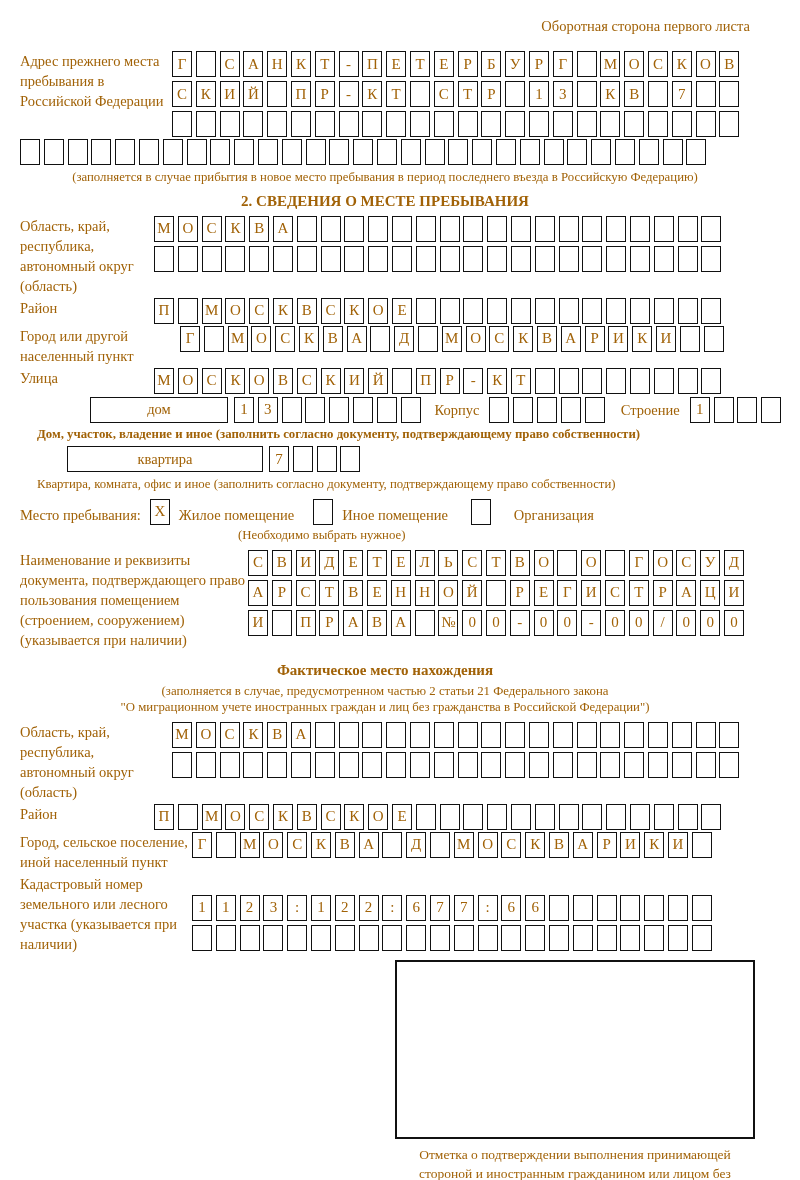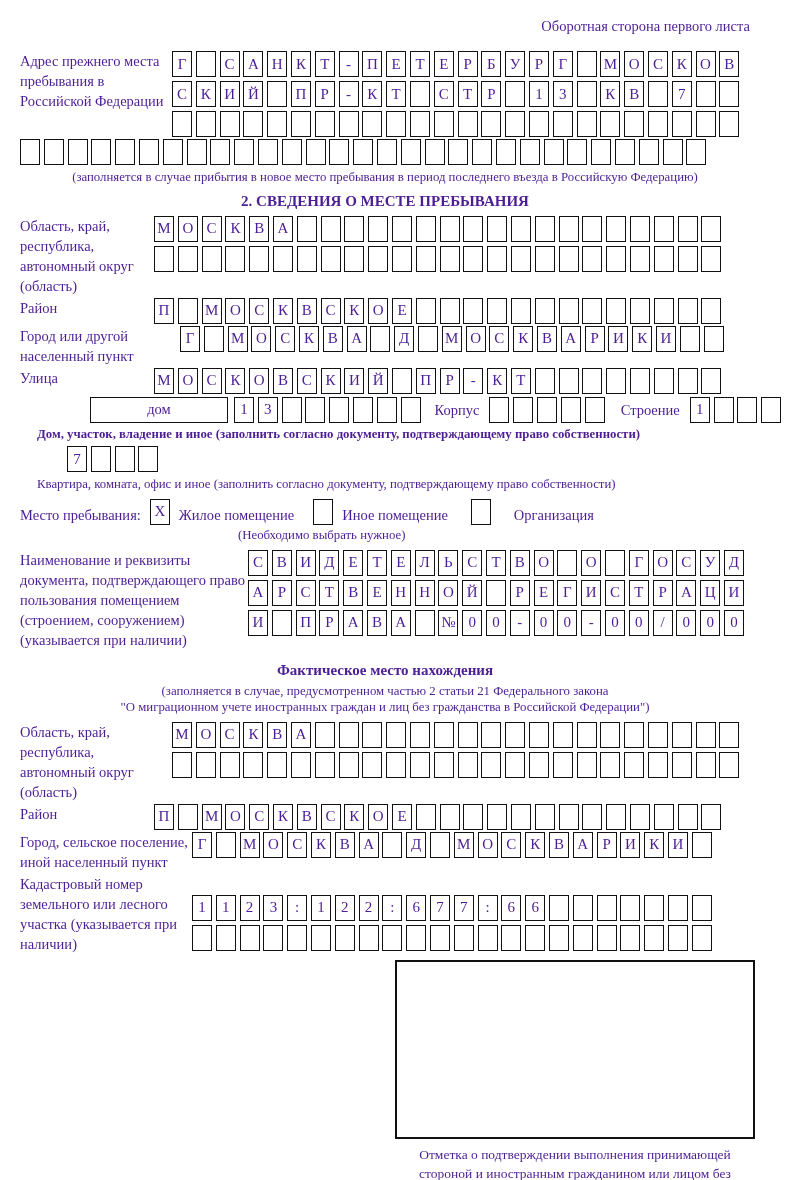--- a/index.html
+++ b/index.html
@@ -2,21 +2,21 @@
 <html><head>
 <meta charset="utf-8">
 <style>
   html,body{margin:0;padding:0;background:#fff;}
   .page{
     position:relative;
     width:800px;height:1180px;
     box-sizing:border-box;
     padding:18px 50px 0 20px;
     background:#fff;
-    color:#4c1d95;
+    color:#a16207;
     font-family:"Liberation Serif","DejaVu Serif",serif;
     font-size:14.5px;
     overflow:hidden;
   }
   .header-right{text-align:right;font-size:14.5px;margin-bottom:16px;}
   .frow{display:flex;align-items:flex-start;margin-bottom:2px;}
   .label{line-height:1.38;flex:0 0 auto;}
   .w152{width:152px;}
   .w132{width:134px;}
   .w160{width:160px;}
@@ -349,20 +349,21 @@
     <div class="boxrow">
         <span class="cbox">1</span>
         <span class="cbox"></span>
         <span class="cbox"></span>
         <span class="cbox"></span>
       </div>
   </div>
   <div class="note" style="margin:3px 0 4px 17px;font-weight:bold;">Дом, участок, владение и иное (заполнить согласно документу, подтверждающему право собственности)</div>
 
   <div class="frow gap6" style="margin-left:15px;">
+    <div class="widebox" style="width:196px;">квартира</div>
     <div class="boxrow">
         <span class="cbox">7</span>
         <span class="cbox"></span>
         <span class="cbox"></span>
         <span class="cbox"></span>
       </div>
   </div>
   <div class="note" style="margin:4px 0 6px 17px;">Квартира, комната, офис и иное (заполнить согласно документу, подтверждающему право собственности)</div>
 
   <div class="frow" style="align-items:flex-end;gap:9px;">

